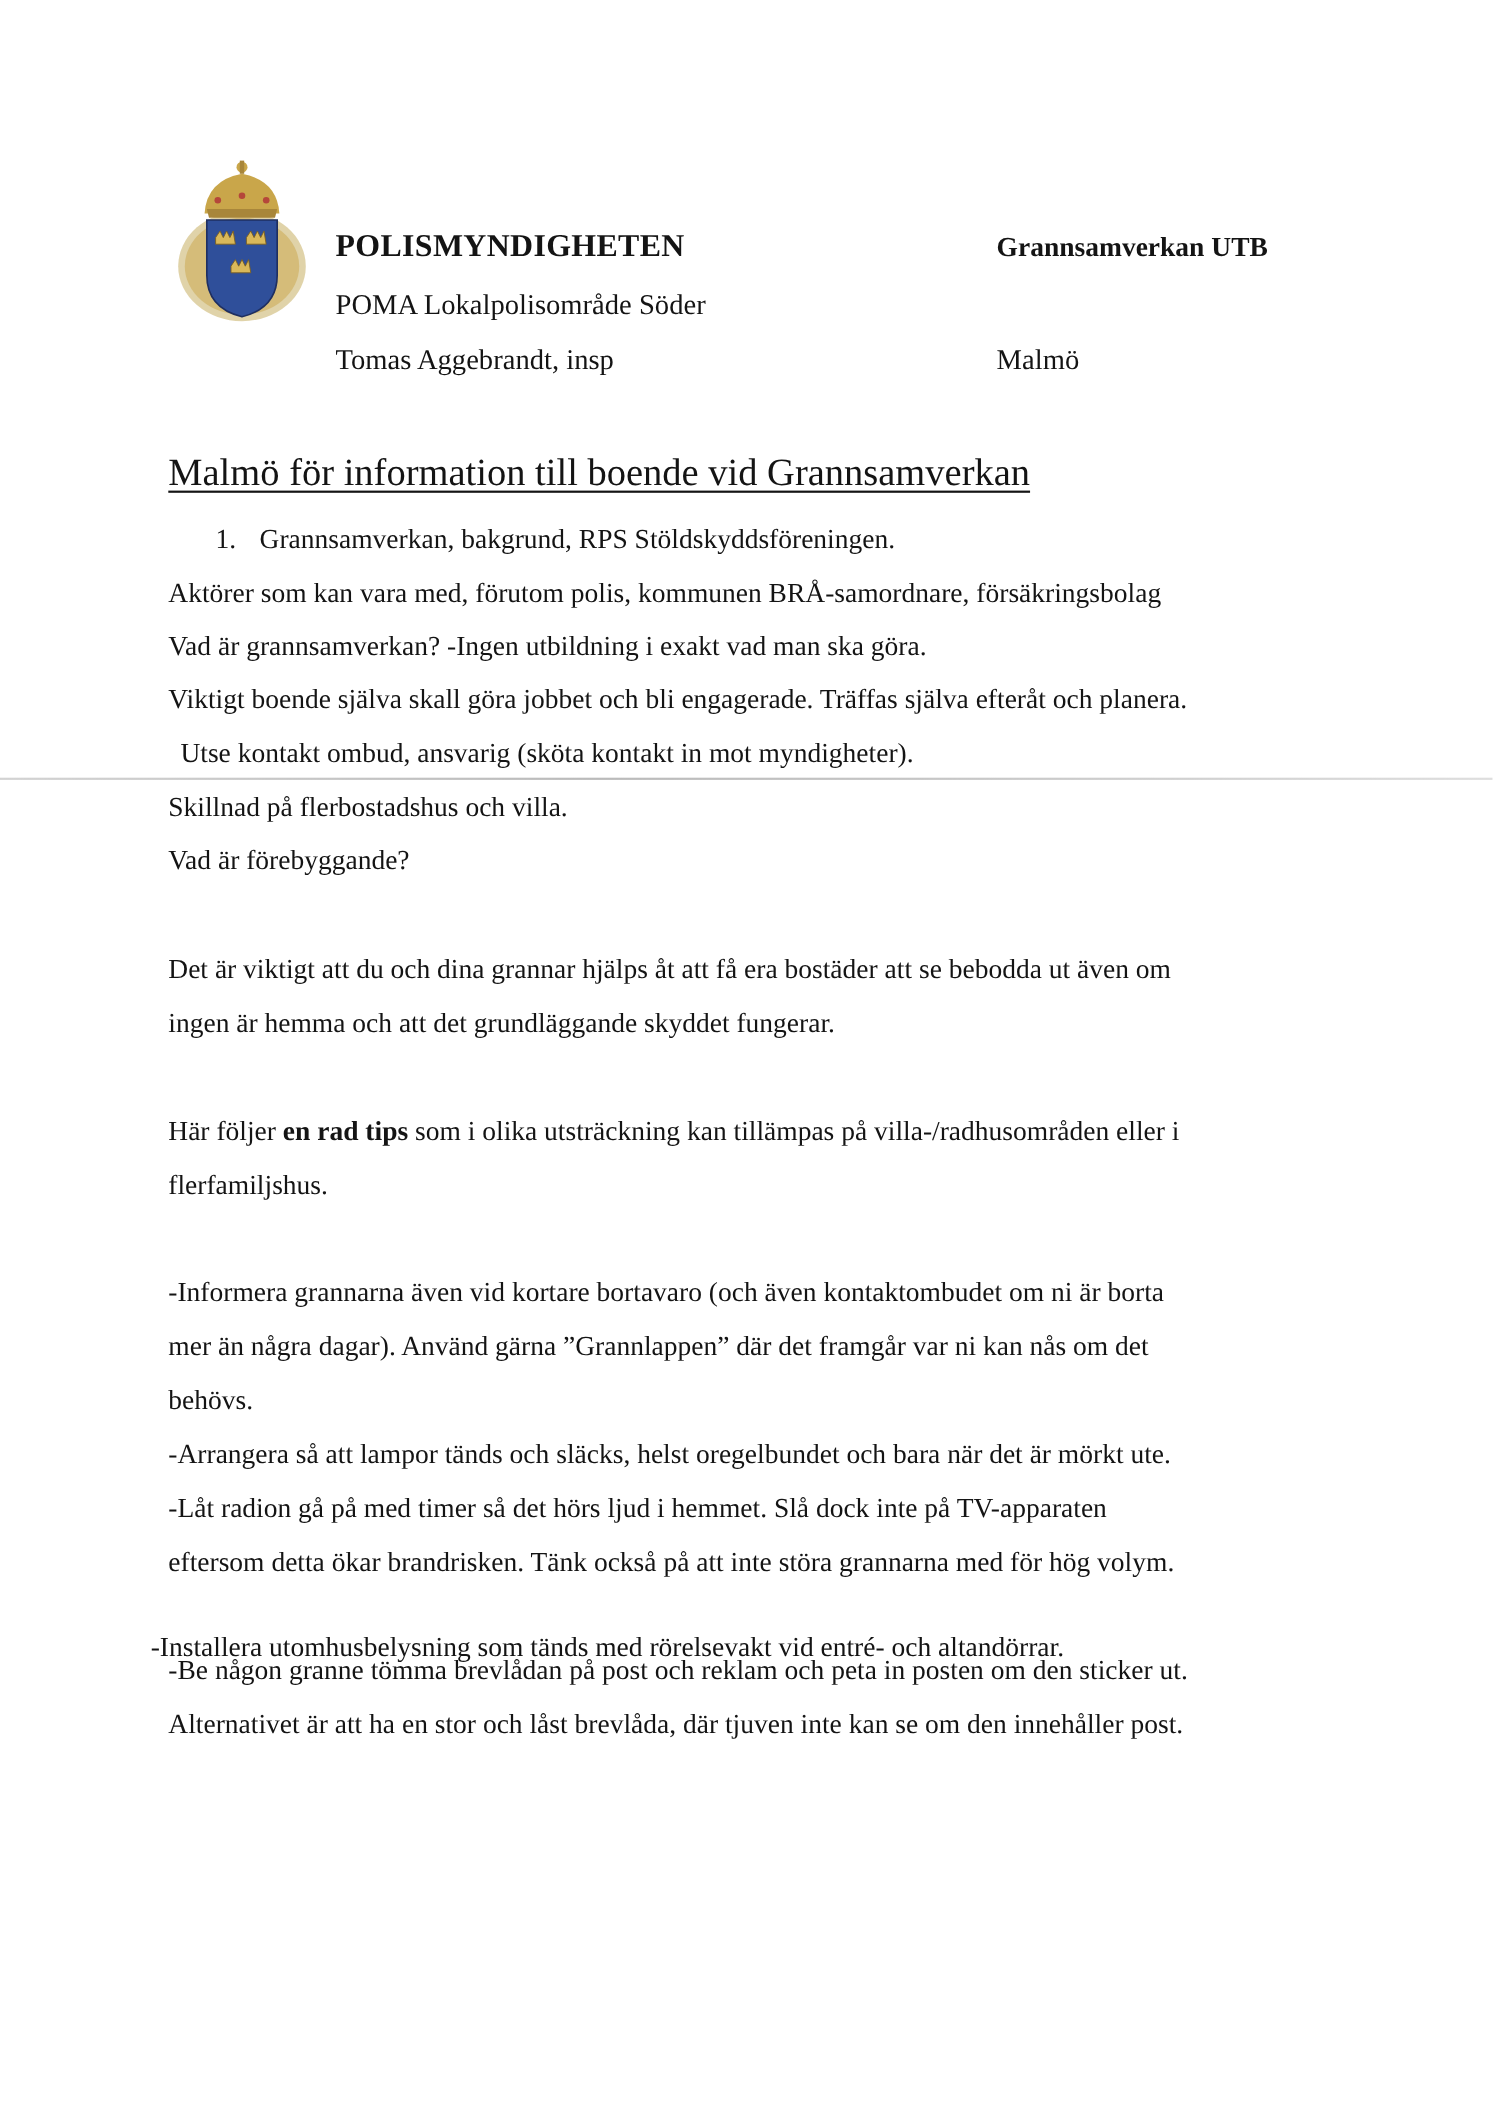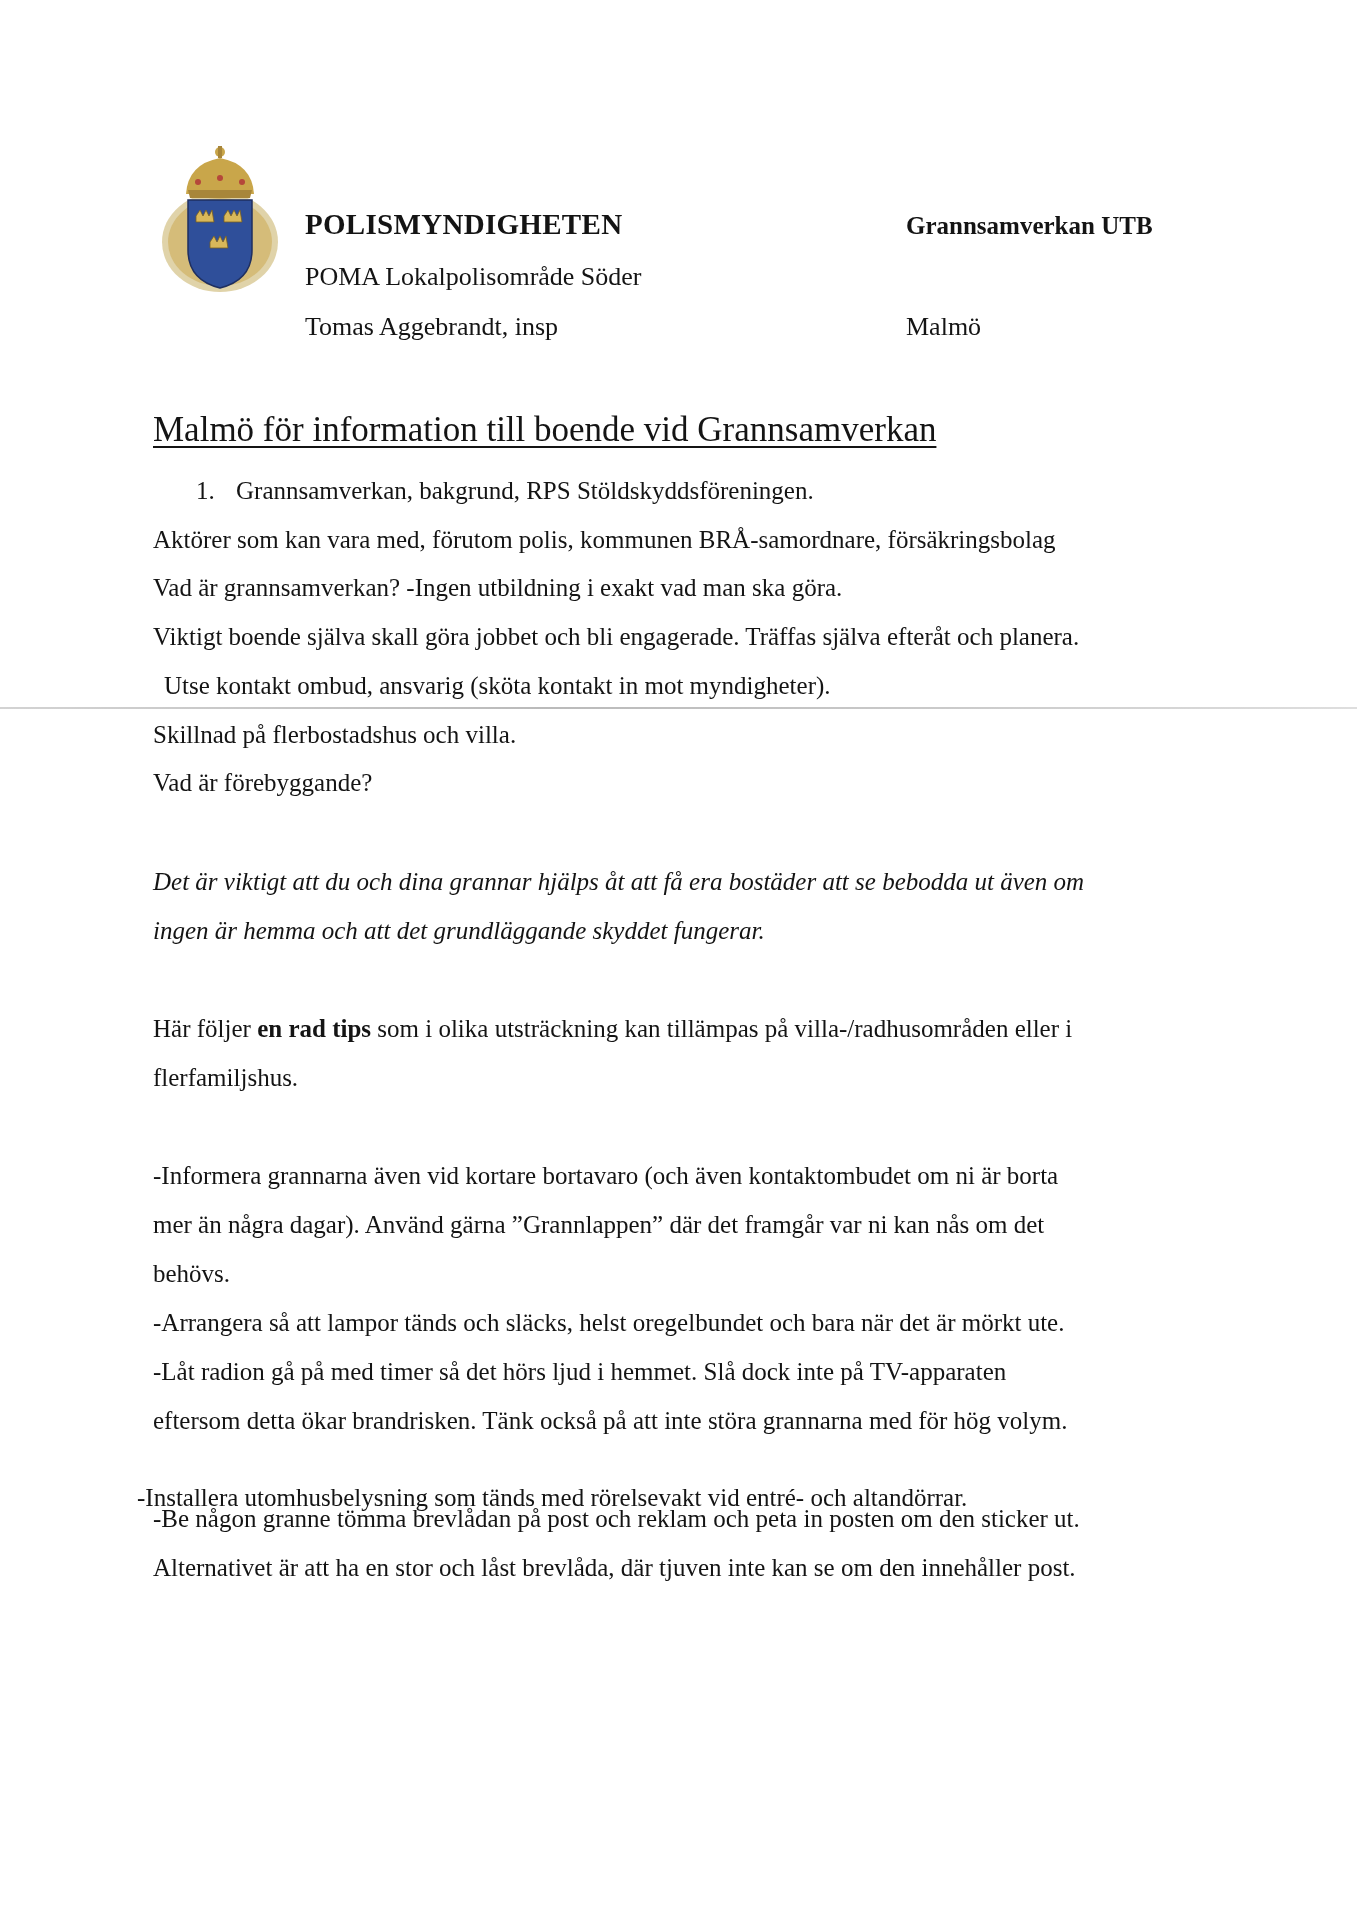--- a/index.html
+++ b/index.html
@@ -4,21 +4,21 @@
 <style>
   html, body { margin: 0; padding: 0; background: #ffffff; }
   body { width: 1357px; height: 1920px; position: relative; overflow: hidden;
          font-family: "Liberation Serif", "DejaVu Serif", serif; color: #141414; }
   .abs { position: absolute; white-space: nowrap; }
   .hdr-text { font-size: 26px; }
   .title-bold { font-size: 29px; font-weight: bold; letter-spacing: 0.3px; }
   .right-bold { font-size: 25px; font-weight: bold; }
   .heading { font-size: 35px; text-decoration: underline; text-underline-offset: 5px; text-decoration-thickness: 2px; }
   .p { font-size: 25px; }
-  .it { font-style: italic; }
+  .it { }
   .scanline { position: absolute; left: 0; width: 1357px; top: 707px; height: 2px;
               background: linear-gradient(to right, #c8c8c8, #a9a9a9 40%, #bdbdbd 70%, #d6d6d6); opacity: 0.8; }
   #emblem { position: absolute; left: 158px; top: 142px; width: 124px; height: 158px; }
 </style>
 </head>
 <body>
 
 <svg id="emblem" viewBox="0 0 124 158">
 
   <ellipse cx="62" cy="100" rx="58" ry="50" fill="#d6c48c" opacity="0.75"></ellipse>

